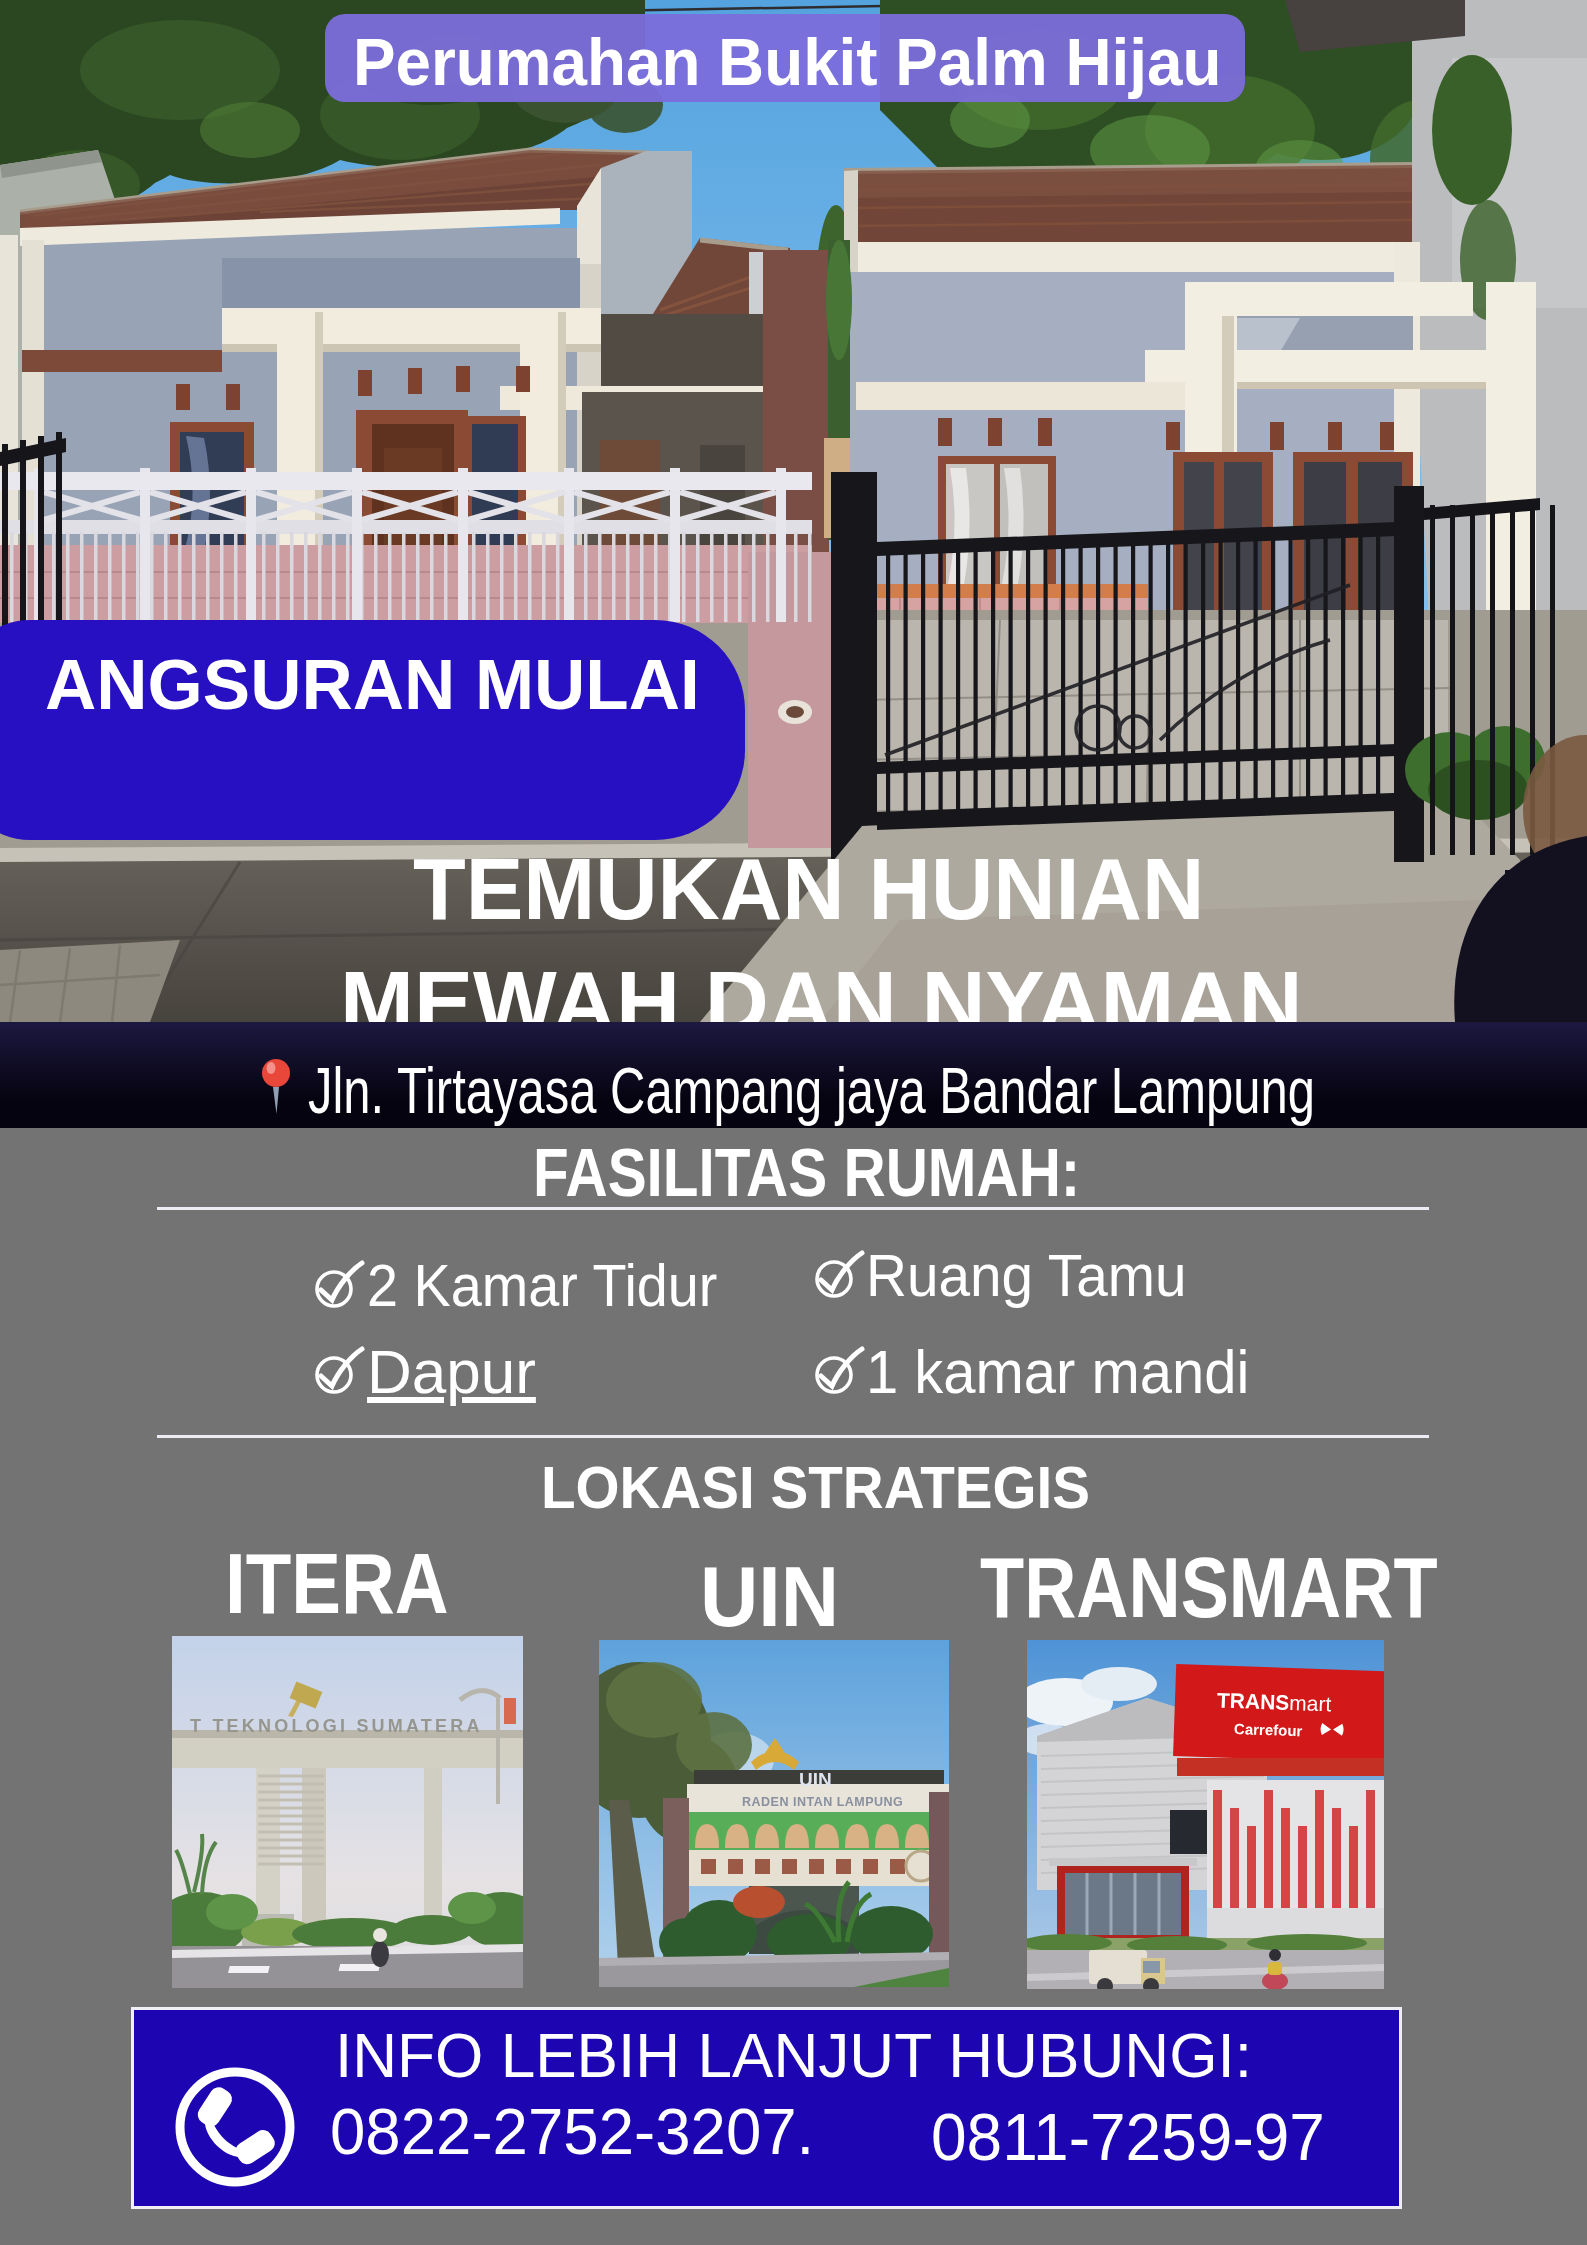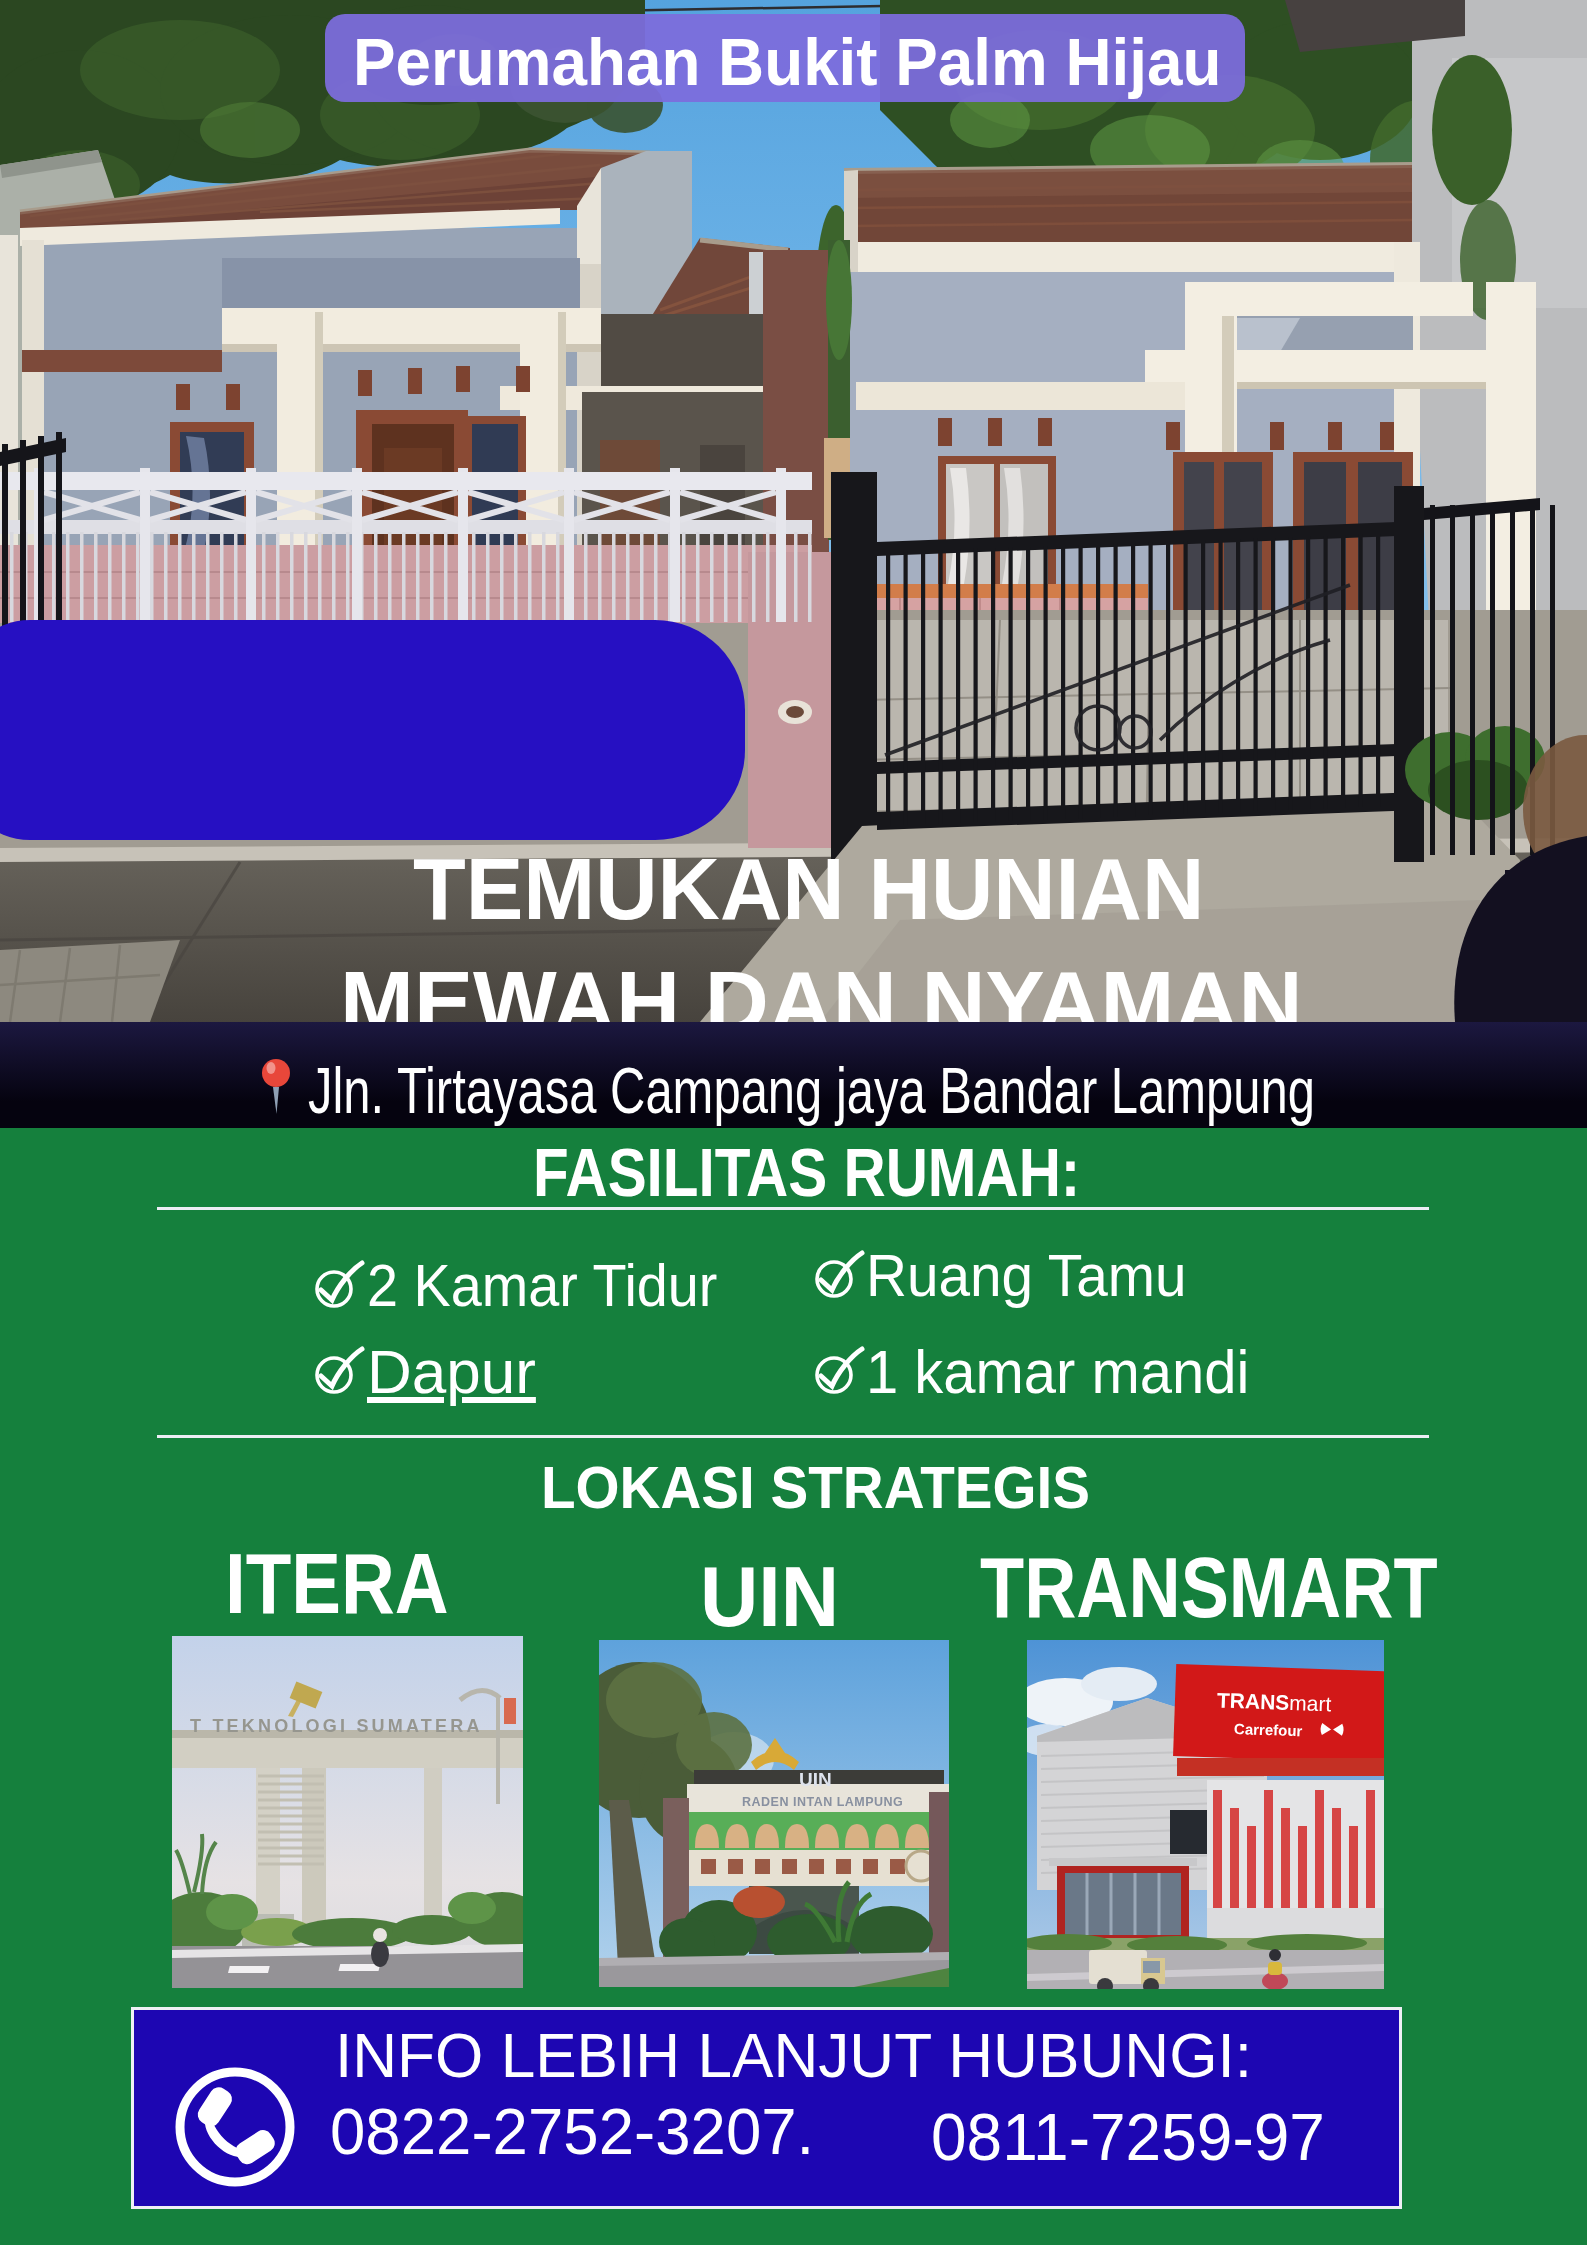--- a/index.html
+++ b/index.html
@@ -1,15 +1,15 @@
 <!DOCTYPE html>
 <html><head><meta charset="utf-8">
 <style>
 html,body{margin:0;padding:0;background:#1A04AB;}
-#page{position:relative;width:1587px;height:2245px;overflow:hidden;font-family:"Liberation Sans",sans-serif;background:#15803d;}
+#page{position:relative;width:1587px;height:2245px;overflow:hidden;font-family:"Liberation Sans",sans-serif;background:#737373;}
 .abs{position:absolute;}
 .w{color:#fff;}
 .sx{transform-origin:left top;line-height:1;white-space:nowrap;}
 </style></head><body>
 <div id="page">
 
 <svg class="abs" style="left:0;top:0" width="1587" height="1022" viewBox="0 0 1587 1022">
 <defs>
         <linearGradient id="sky" x1="0" y1="0" x2="0" y2="1">
           <stop offset="0" stop-color="#55a3de"></stop>
@@ -427,20 +427,21 @@
 <path d="M1455,1022 C1448,930 1490,852 1587,836 L1587,1022 Z" fill="#131020"></path>
 <rect x="1505" y="870" width="82" height="152" fill="#131020"></rect>
 </svg>
 
 <div class="abs" style="left:325px;top:14px;width:920px;height:88px;background:rgba(124,108,220,0.94);border-radius:20px;"></div>
 
 <div class="abs w sx" style="left:353px;top:37px;font-size:67px;font-weight:bold;transform:scaleX(0.952);top:28px;">Perumahan Bukit Palm Hijau</div>
 
 <div class="abs" style="left:-40px;top:620px;width:785px;height:220px;background:#2610C2;border-radius:70px 90px 90px 70px;"></div>
 
+<div class="abs w sx" style="left:45px;top:649px;font-size:71px;font-weight:bold;">ANGSURAN MULAI</div>
 
 
 <div class="abs w sx" style="left:413px;top:845px;font-size:88px;font-weight:bold;transform:scaleX(0.981);">TEMUKAN HUNIAN</div>
 
 <div class="abs w sx" style="left:340px;top:958px;font-size:88px;font-weight:bold;transform:scaleX(1.008);">MEWAH DAN NYAMAN</div>
 
 <div class="abs" style="left:0;top:1022px;width:1587px;height:106px;background:linear-gradient(#1c1840,#05030f 75%);"></div>
 
 <svg class="abs" style="left:262px;top:1058px" width="32" height="60" viewBox="0 0 32 60">
       <circle cx="14" cy="15" r="14" fill="#e8473a"></circle>

